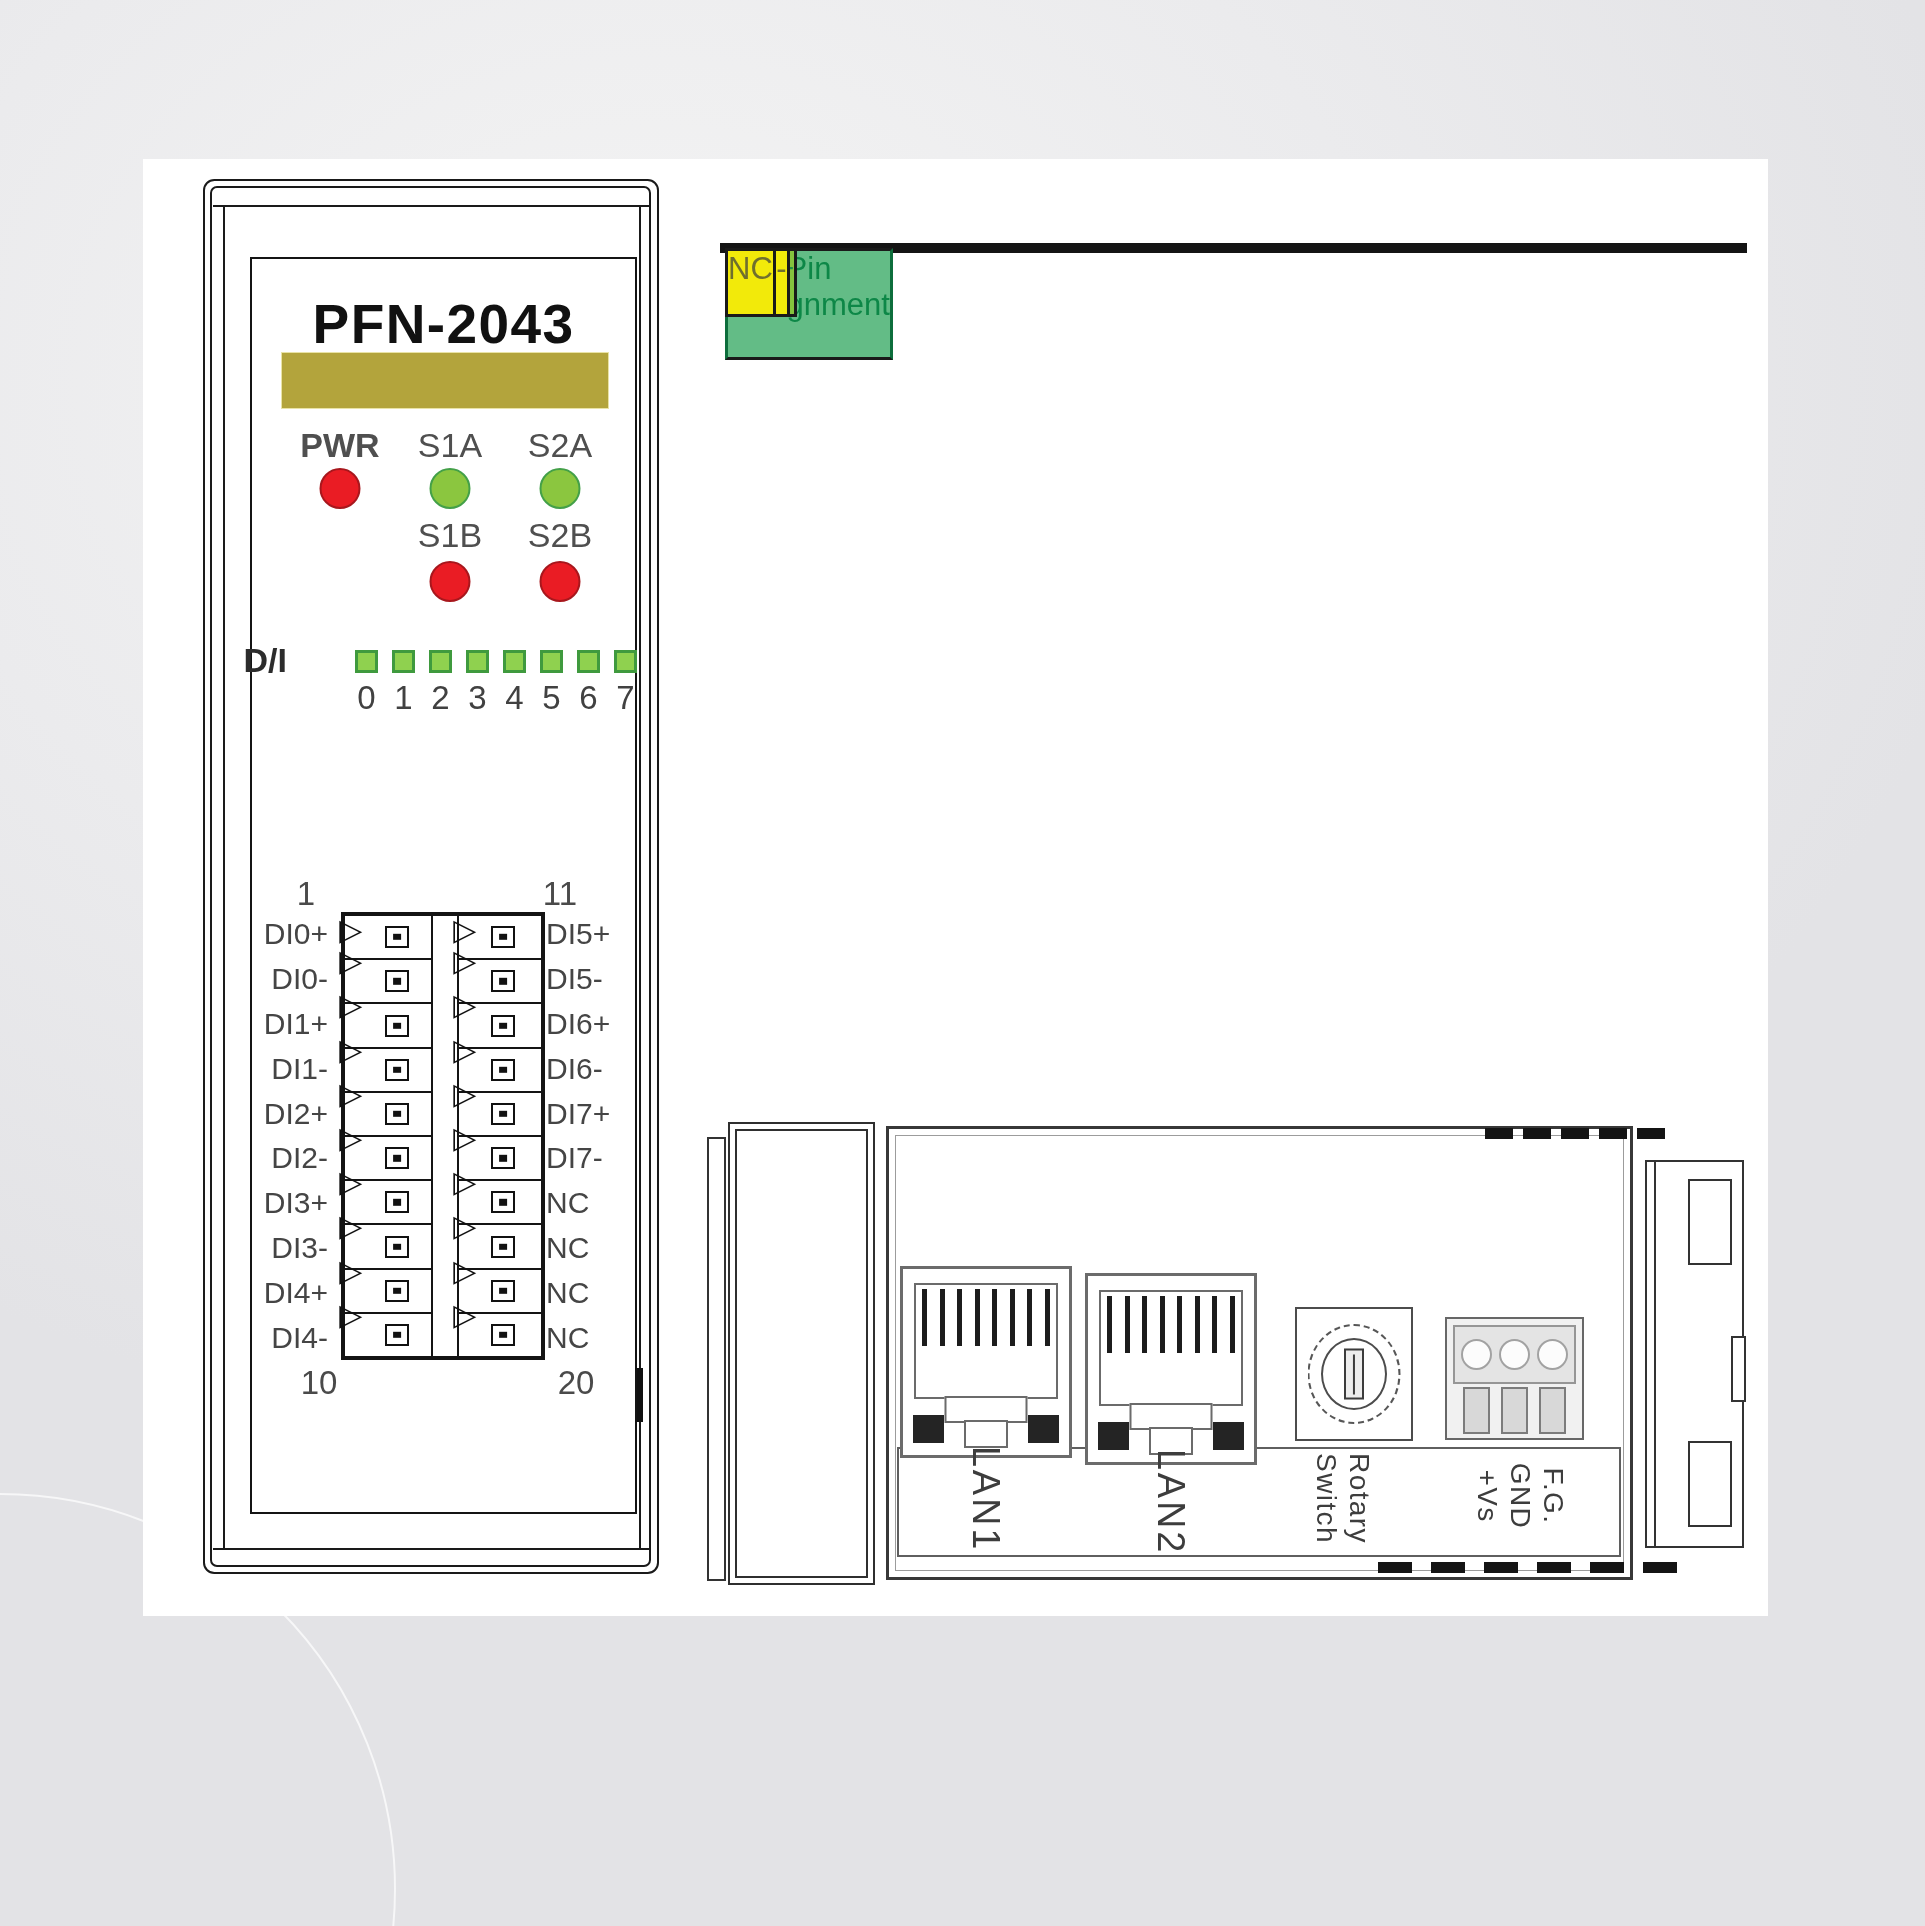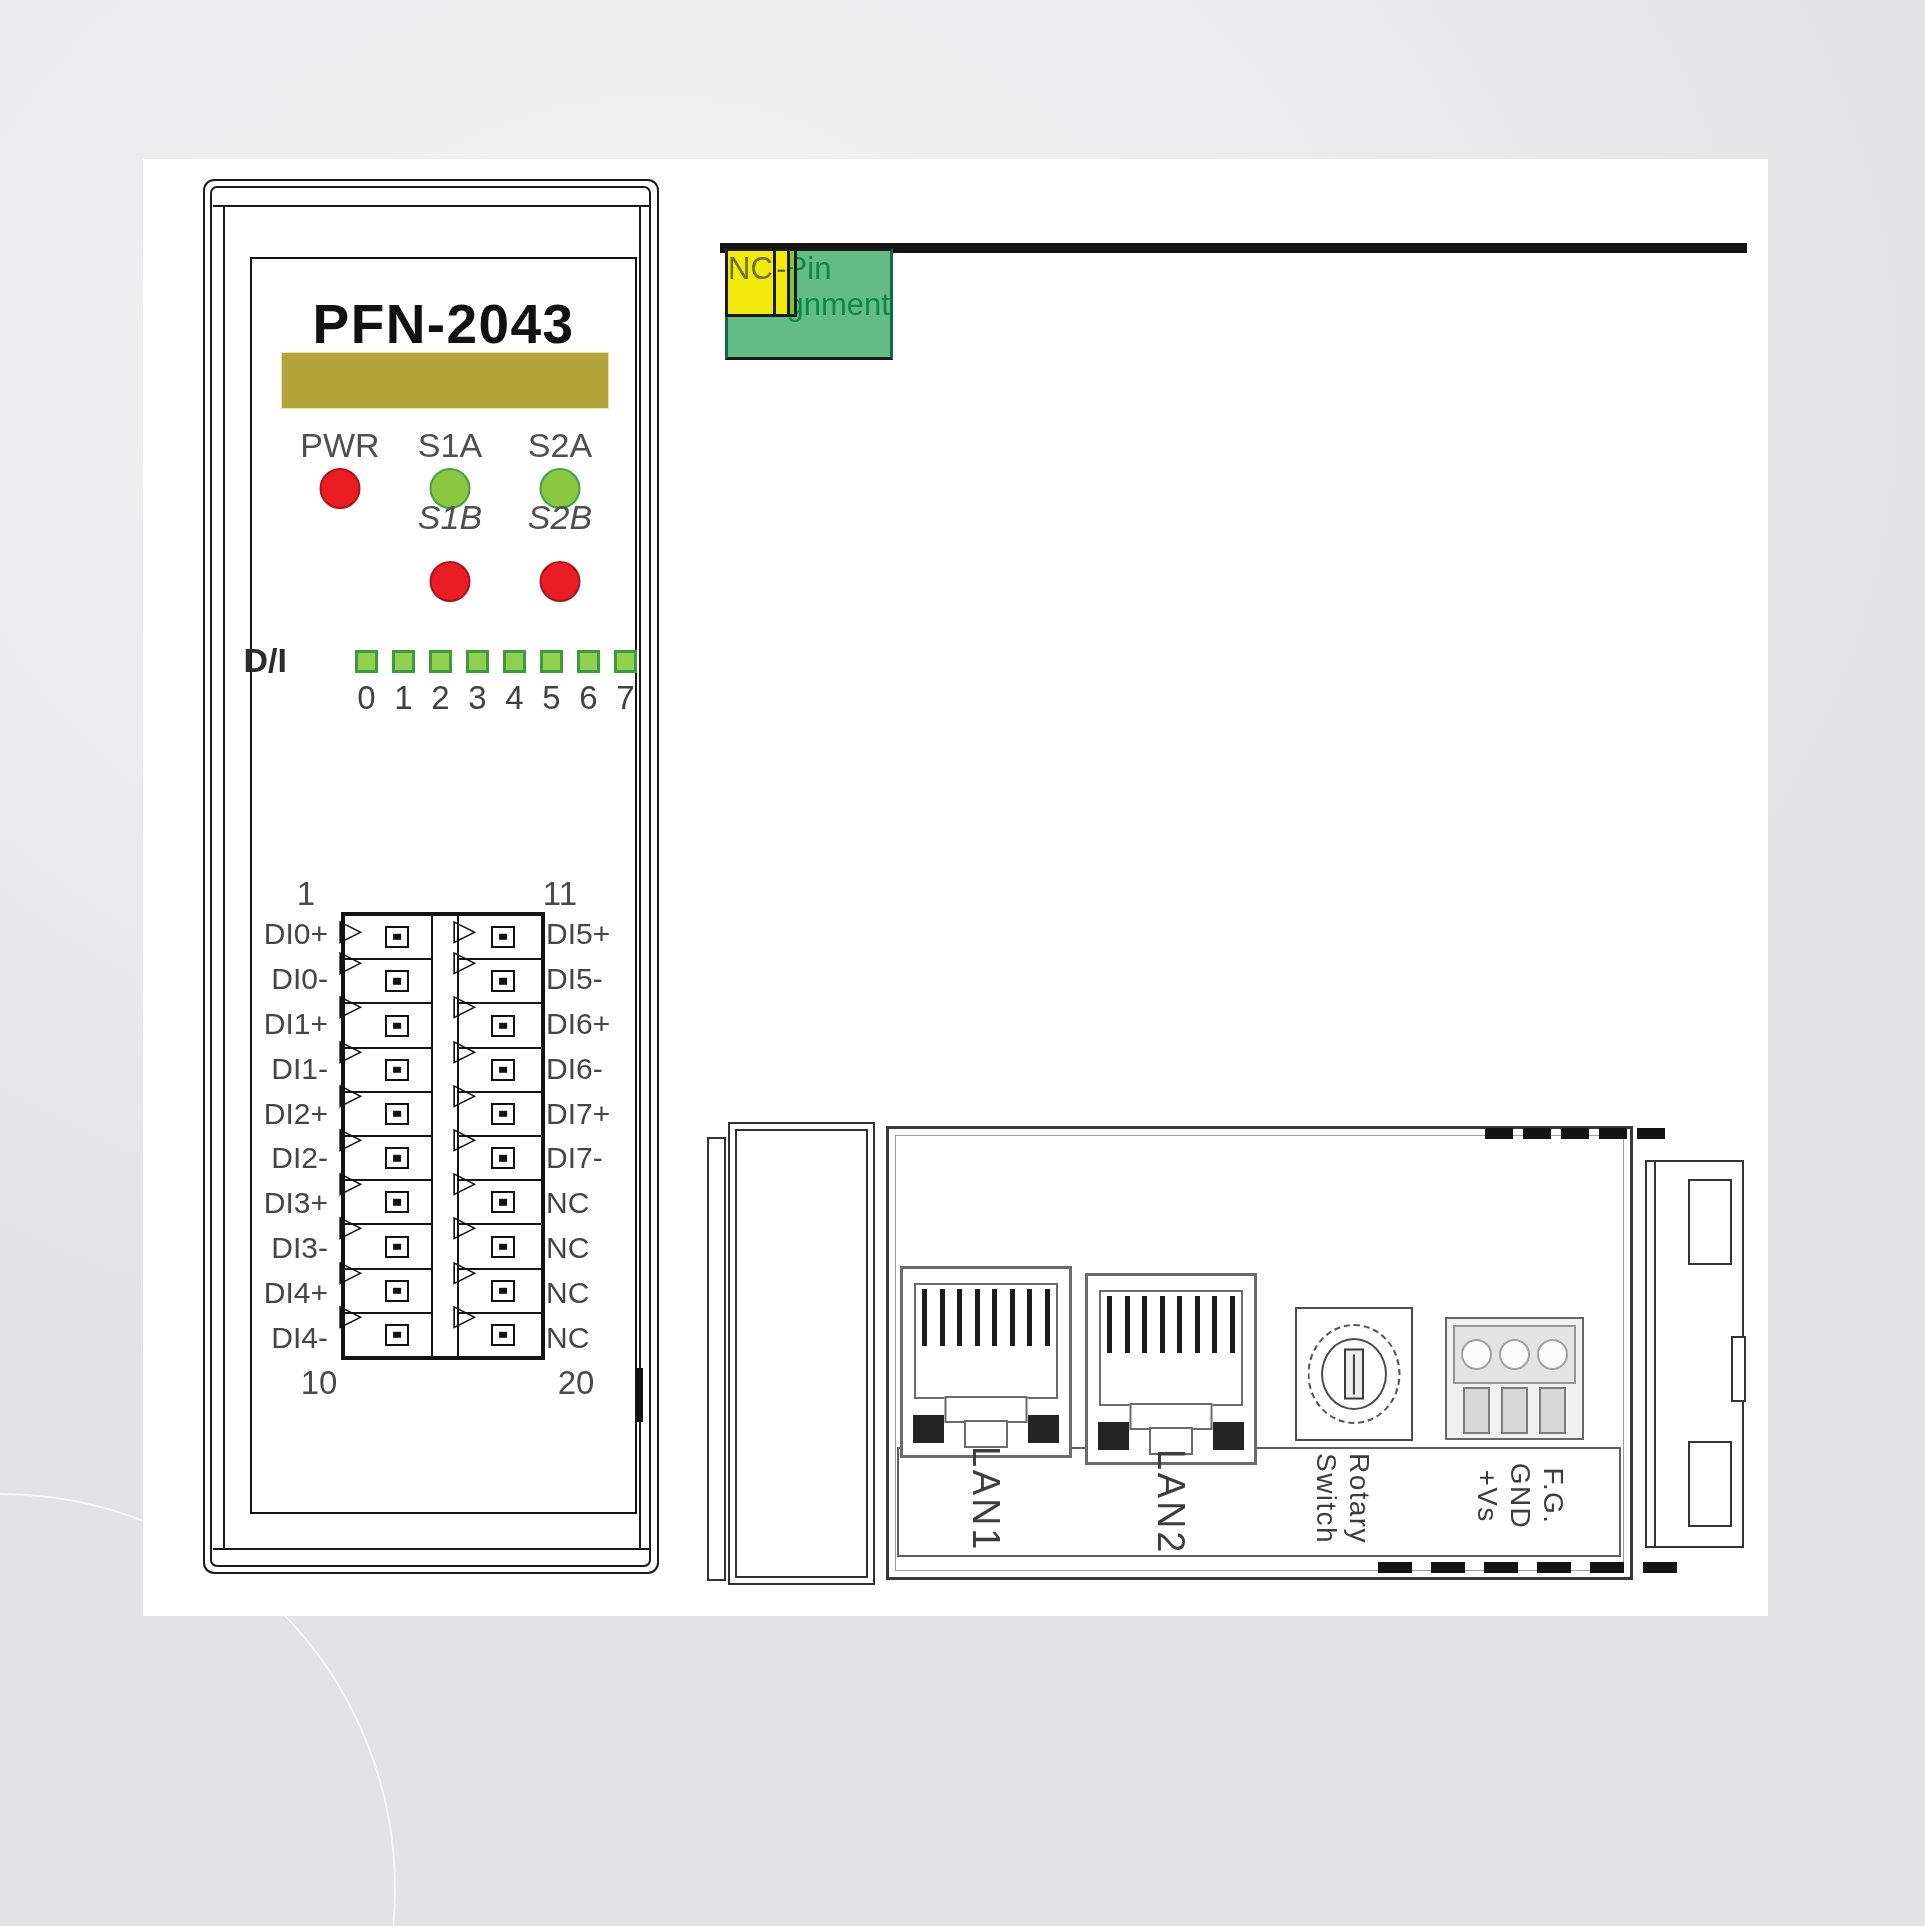--- a/index.html
+++ b/index.html
@@ -16,22 +16,22 @@
   .fv-line{background:#1a1a1a;height:2.1px;left:213px;width:436px;}
   .cap-top{top:205px;} .cap-bot{top:1548px;}
   .fv-wall{background:#1a1a1a;width:2.1px;top:205px;height:1345px;}
   .wall-l{left:223px;} .wall-r{left:639px;}
   .fv-notch{left:632px;top:1368px;width:10.6px;height:54px;background:#111;}
   .face{left:250px;top:257px;width:387px;height:1257px;border:2.8px solid #141414;background:#fff;}
 
   .model{left:0;right:0;top:33px;text-align:center;font-size:55px;font-weight:bold;letter-spacing:1.4px;color:#111;}
   .olivebar{left:29px;top:93px;width:328px;height:57px;background:var(--olive-bar,#b3a43c);border:1.4px solid #e9e3a6;}
   .llbl{transform:translateX(-50%);font-size:34px;color:#4f4f4f;white-space:nowrap;}
-  .lbl-a{top:167px;} .lbl-b{top:239px;font-style:italic;}
-  .cx-pwr{left:88px;} .cx-s1{left:198px;} .cx-s2{left:308px;}
+  .lbl-a{top:167px;} .lbl-b{top:257px;}
+  .cx-pwr{left:88px;font-weight:bold;} .cx-s1{left:198px;} .cx-s2{left:308px;}
   .led{width:41px;height:41px;border-radius:50%;transform:translateX(-50%);}
   .led-a{top:209px;} .led-b{top:302px;}
   .led-red{background:var(--led-red,#ea1c24);border:2.8px solid #a8171d;}
   .led-green{background:var(--led-green,#8bc63f);border:2.8px solid #43a048;}
   .di-label{left:-8.5px;top:382px;font-size:34px;font-weight:700;color:#2c2c2c;}
   .di-squares{left:103px;top:391px;width:282px;height:23px;display:flex;justify-content:space-between;}
   .di-squares span{position:static;width:23px;height:23px;background:var(--di-green,#8fd14f);border:3.5px solid #3f9a3e;}
   .di-digits{left:103px;top:420px;width:282px;display:flex;justify-content:space-between;font-size:33px;color:#414141;}
   .di-digits span{position:static;width:23px;text-align:center;}
   .cnum{transform:translateX(-50%);font-size:33px;color:#4a4a4a;}

